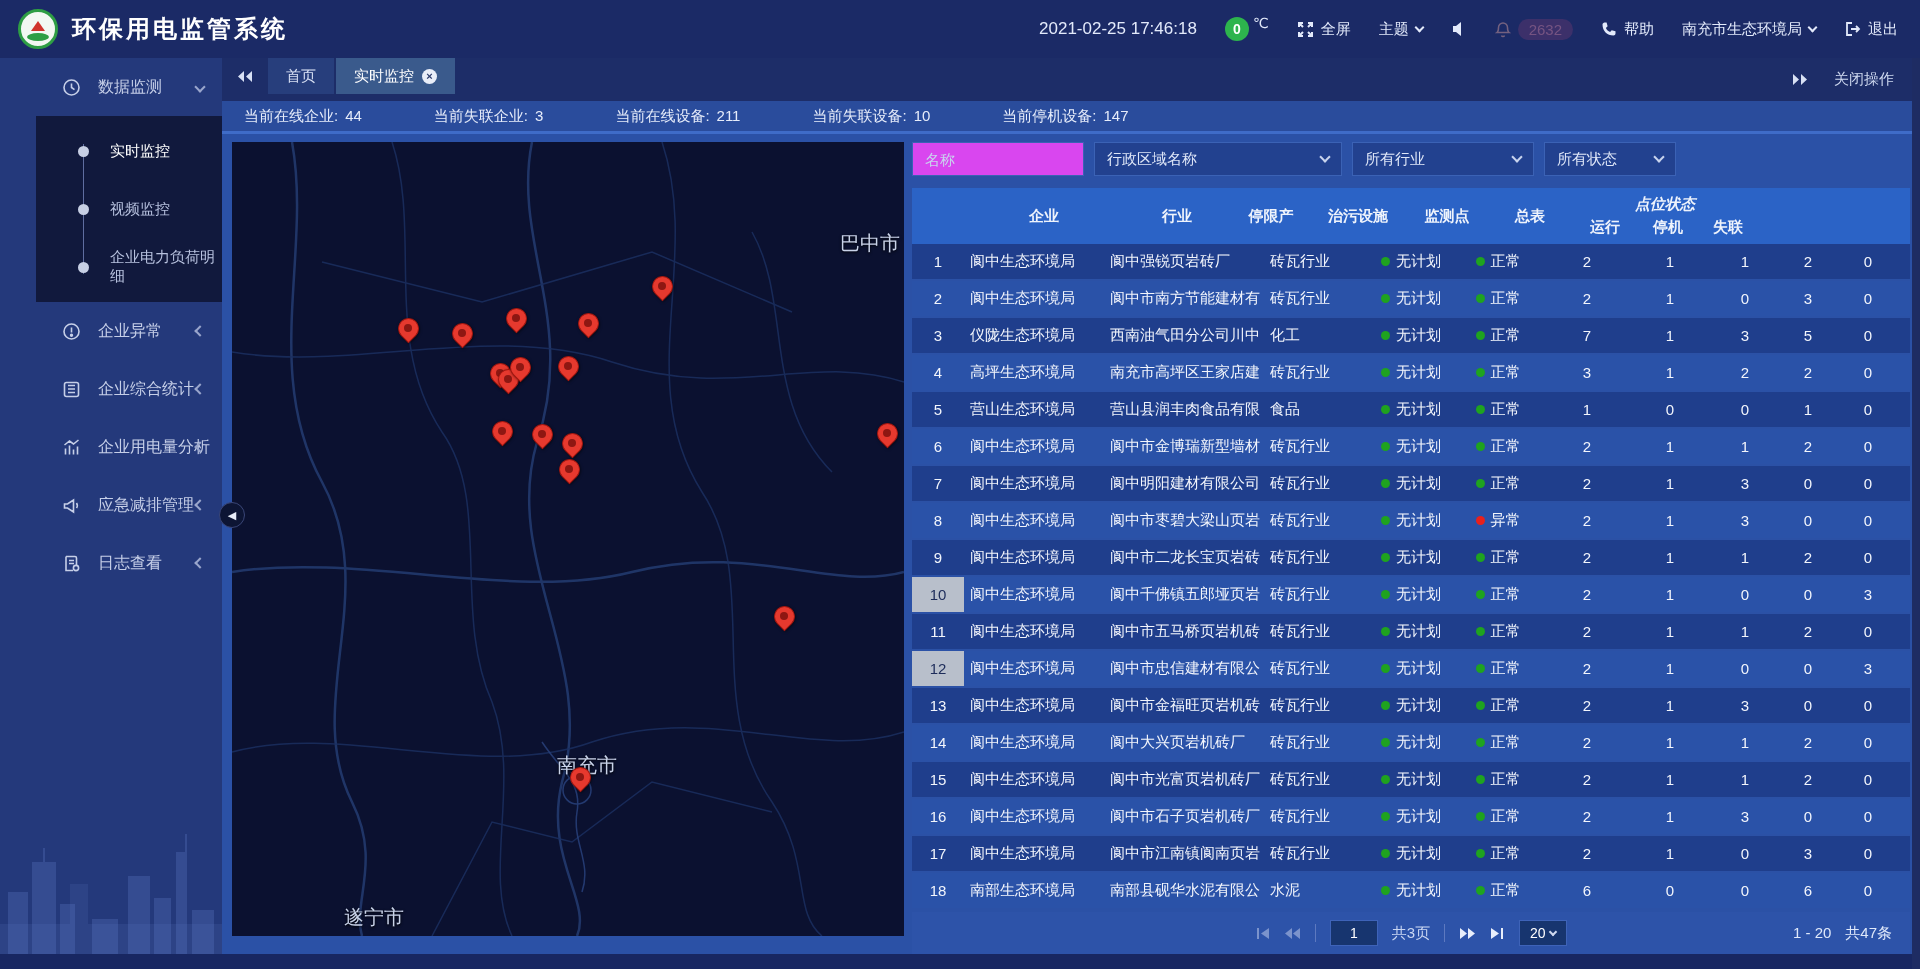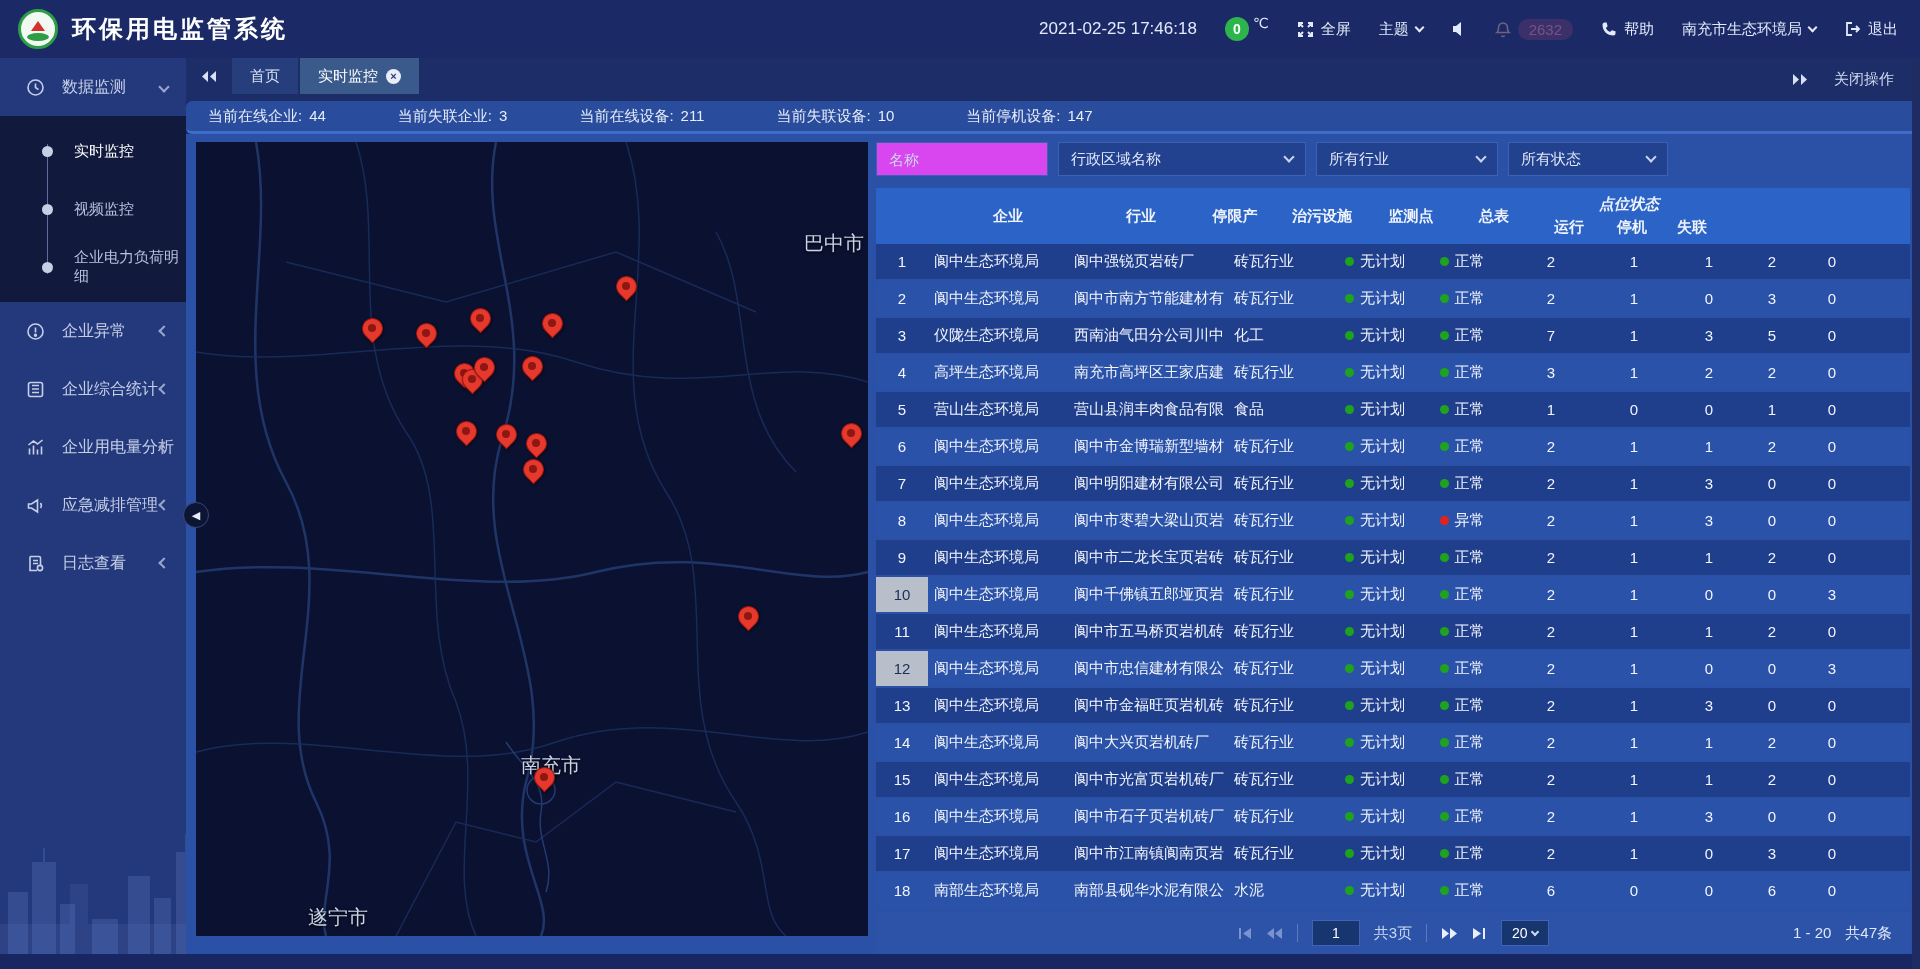--- a/index.html
+++ b/index.html
@@ -29,22 +29,22 @@
   .caret-down { width:7px; height:7px; border-right:2px solid #e3eafb; border-bottom:2px solid #e3eafb;
     transform:rotate(45deg); margin-top:-3px; }
   .badge-pill { padding:2px 11px; border-radius:11px; background:rgba(201,74,126,.38);
     color:#cf7d9d; font-size:15px; }
   .dim { opacity:.5; }
 
   
   .app-body { display:flex; height:896px; }
 
   
-  .sidebar { width:186px; background:#24397b; position:relative; flex:0 0 auto;
-    color:#c6cfe8; overflow:hidden; }
+  .sidebar { width:222px; background:#24397b; position:relative; flex:0 0 auto;
+    color:#c6cfe8; overflow:hidden;padding-left:36px; }
   .side-item { height:58px; display:flex; align-items:center; padding-left:26px;
     position:relative; font-size:16px; cursor:pointer; }
   .side-item .sicon { width:22px; margin-right:14px; display:flex; }
   .side-item .chev { position:absolute; right:18px; width:8px; height:8px;
     border-right:2px solid #9aa6cc; border-bottom:2px solid #9aa6cc; }
   .chev.down { transform:rotate(45deg); }
   .chev.left { transform:rotate(135deg); }
   .submenu { background:#11193d; position:relative; padding:6px 0; }
   .submenu::before { content:''; position:absolute; left:47px; top:28px; bottom:28px;
     width:1px; background:#5f6da0; }
@@ -64,21 +64,21 @@
   .tab { height:36px; padding:0 18px; display:flex; align-items:center; gap:8px;
     font-size:15px; color:#d8e0f4; background:#273e7c; margin-right:2px; cursor:pointer; }
   .tab.active { background:#3a5a8c; color:#fff; }
   .tab-close { width:15px; height:15px; border-radius:50%; background:#e8edf8; color:#2a3a6a;
     font-size:11px; line-height:15px; text-align:center; font-weight:bold; cursor:pointer; }
   .tabbar-right { margin-left:auto; display:flex; align-items:center; gap:26px;
     align-self:center; padding-right:26px; color:#cfd9f0; font-size:15px; }
 
   .statsbar { height:40px; background:#2a4c9c; border-bottom:3px solid #3f6cc8;
     display:flex; align-items:center; gap:72px; padding-left:22px;
-    color:#e6ecfa; font-size:15px;border-radius:6px; }
+    color:#e6ecfa; font-size:15px; }
   .stat { display:flex; gap:7px; white-space:nowrap; }
 
   .content { flex:1; background:#2b51a6; display:flex; padding:8px 10px 0 10px; position:relative; }
 
   
   .map { width:672px; height:794px; background:#0b1130; position:relative; overflow:hidden; flex:0 0 auto; }
   .city-label { position:absolute; color:#c9d3e9; font-size:20px; text-shadow:0 1px 3px #000; white-space:nowrap; }
   .pin { position:absolute; width:22px; height:30px; transform:translate(-50%,-100%); z-index:3; }
   .pin::before { content:''; position:absolute; left:1px; top:1px; width:19px; height:19px;
     background:#e6392e; border:1px solid #a31710; border-radius:50% 50% 50% 0;
@@ -94,21 +94,21 @@
   .filters { display:flex; gap:10px; margin-bottom:12px; }
   .f-input { width:172px; height:34px; background:#d946ef; border:1px solid #3b62b5;
     color:#fff; font-size:15px; padding:0 12px; outline:none;
     font-family:"Liberation Sans","DejaVu Sans",sans-serif; }
   .f-input::placeholder { color:#c9d4ee; }
   .f-select { height:34px; background:#22418f; border:1px solid #3b62b5; color:#dfe7f8;
     font-size:15px; display:flex; align-items:center; justify-content:space-between;
     padding:0 12px; cursor:pointer; }
   .f-select .chev { width:8px; height:8px; border-right:2px solid #c9d4ee;
     border-bottom:2px solid #c9d4ee; transform:rotate(45deg); margin-top:-4px; }
-  .w-region { width:248px; } .w-industry { width:182px; } .w-status { width:160px; }
+  .w-region { width:248px; } .w-industry { width:182px; } .w-status { width:132px; }
 
   
   .c-no{width:52px;} .c-region{width:140px;} .c-company{width:160px;} .c-industry{width:106px;}
   .c-limit{width:82px;} .c-fac{width:92px;} .c-points{width:86px;} .c-meters{width:80px;}
   .c-run{width:70px;} .c-stop{width:56px;} .c-off{width:64px;}
 
   .thead { background:#2b63c6; color:#eef3fc; display:flex; height:56px; font-size:15px;
     font-weight:bold; flex:0 0 auto; }
   .thead .th { display:flex; align-items:center; justify-content:center; }
   .th-group { display:flex; flex-direction:column; justify-content:center; }

